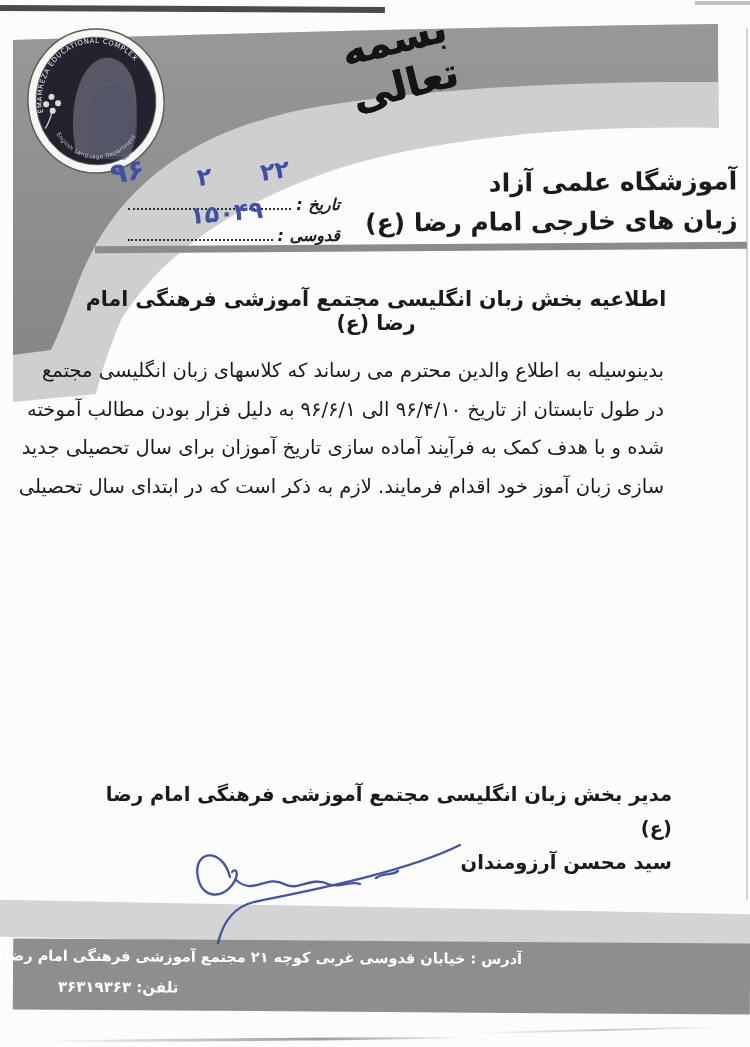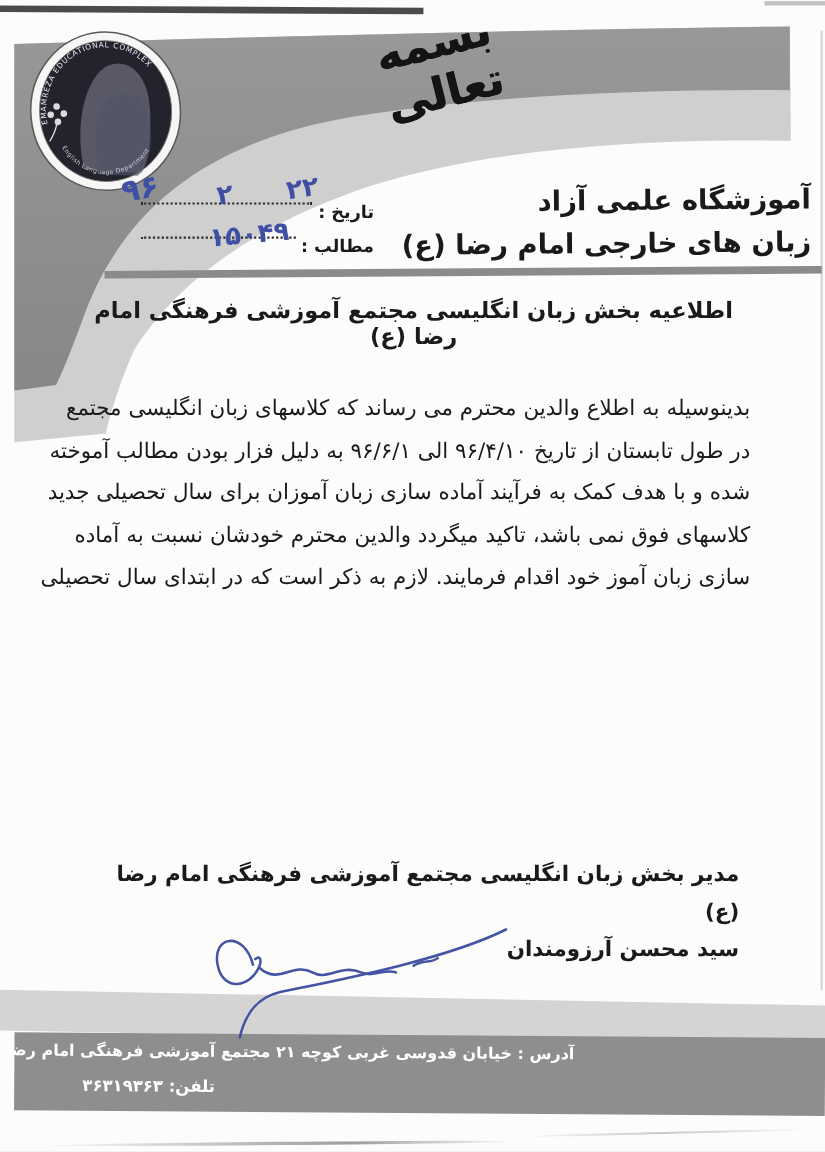--- a/index.html
+++ b/index.html
@@ -13,60 +13,60 @@
   .besmele{
     position:absolute;left:292px;top:16px;width:215px;height:95px;z-index:3;
     font-size:40px;font-weight:bold;color:#141414;direction:rtl;text-align:center;
     transform:rotate(-14deg);letter-spacing:-2px;text-shadow:0.6px 0 #141414;
   }
   .org{
     position:absolute;right:13px;top:163px;z-index:3;direction:rtl;text-align:right;
     font-weight:bold;font-size:25px;line-height:39px;transform:rotate(-0.5deg);
   }
   .meta{position:absolute;left:128px;top:183px;width:212px;z-index:3;}
-  .meta-row{display:flex;direction:rtl;height:31px;}
+  .meta-row{display:flex;direction:rtl;align-items:flex-end;height:31px;font-style:italic;}
   .meta-label{font-size:16px;font-weight:bold;white-space:nowrap;}
   .meta-dots{flex:1;border-bottom:2px dotted #2d2d2d;margin:0 5px 4px 0;height:1px;}
   .hw{
     position:absolute;z-index:4;color:#3f4fa6;font-weight:bold;direction:rtl;
     transform:rotate(-9deg) skewX(-4deg);
   }
   .hw-year{left:110px;top:155px;font-size:28px;}
   .hw-month{left:197px;top:163px;font-size:24px;}
   .hw-day{left:260px;top:157px;font-size:24px;letter-spacing:1px;}
   .hw-number{left:190px;top:199px;font-size:24px;letter-spacing:2px;transform:rotate(-5deg) skewX(-4deg);}
   .rule{position:absolute;left:95px;top:244px;width:652px;height:7px;background:#8b8b8b;transform:rotate(-0.4deg);z-index:3;}
   
   .title{
-    position:absolute;left:70px;top:270px;width:612px;z-index:3;direction:rtl;
+    position:absolute;left:70px;top:287px;width:612px;z-index:3;direction:rtl;
     text-align:center;font-size:20.5px;font-weight:bold;
   }
   .body-text{
-    position:absolute;right:68px;top:352px;width:586px;z-index:3;direction:rtl;
+    position:absolute;right:86px;top:352px;width:586px;z-index:3;direction:rtl;
     font-size:19.5px;line-height:38.5px;
   }
   .body-line{text-align:justify;text-align-last:justify;white-space:nowrap;}
   .body-line.last{text-align-last:right;}
   .sig-block{
     position:absolute;left:88px;top:778px;width:584px;z-index:3;direction:rtl;
     text-align:right;font-weight:bold;font-size:19.5px;line-height:34px;
   }
   svg.signature{position:absolute;left:170px;top:822px;z-index:6;}
   
   .band-light{
     position:absolute;left:-6px;top:907px;width:766px;height:37px;
     background:#d4d4d4;transform:rotate(1.1deg);z-index:2;
   }
   .band-dark{
     position:absolute;left:13px;top:941px;width:737px;height:71px;
     background:#8e8e8e;transform:rotate(0.4deg);z-index:3;
     color:#fff;font-weight:bold;direction:rtl;
   }
   .footer-address{position:absolute;right:228px;top:9px;font-size:14.5px;white-space:nowrap;}
-  .footer-phone{position:absolute;left:45px;top:39px;font-size:15px;direction:rtl;white-space:nowrap;margin-left:17px;}
+  .footer-phone{position:absolute;left:45px;top:39px;font-size:15px;direction:rtl;white-space:nowrap;}
   
   .edge-right{position:absolute;right:2px;top:28px;width:2px;height:872px;background:#c3c3c3;opacity:.7;z-index:0;}
   .shadow1{position:absolute;left:40px;top:1038px;width:430px;height:3px;border-radius:50%;
     background:linear-gradient(90deg,transparent,#b8b8b8 45%,#9d9d9d 65%,transparent);transform:rotate(-0.5deg);z-index:2;}
   .shadow2{position:absolute;left:470px;top:1029px;width:270px;height:2px;border-radius:50%;
     background:linear-gradient(90deg,transparent,#c8c8c8,transparent);transform:rotate(-1.4deg);z-index:2;}
 </style>
 </head>
 <body>
 
@@ -116,38 +116,37 @@
     <div>آموزشگاه علمی آزاد</div>
     <div>زبان های خارجی امام رضا (ع)</div>
   </div>
 
   <div class="meta">
     <div class="meta-row">
       <span class="meta-label">تاریخ :</span>
       <span class="meta-dots"></span>
     </div>
     <div class="meta-row">
-      <span class="meta-label">مطالب :</span>
+      <span class="meta-label">قدوسی :</span>
       <span class="meta-dots"></span>
     </div>
   </div>
   <span class="hw hw-year">۹۶</span>
   <span class="hw hw-month">۲</span>
   <span class="hw hw-day">۲۲</span>
   <span class="hw hw-number">۱۵۰۴۹</span>
 
   <div class="rule"></div>
 
   <div class="title">اطلاعیه بخش زبان انگلیسی مجتمع آموزشی فرهنگی امام رضا (ع)</div>
 
   <div class="body-text">
     <div class="body-line">بدینوسیله به اطلاع والدین محترم می رساند که کلاسهای زبان انگلیسی مجتمع</div>
     <div class="body-line">در طول تابستان از تاریخ ۹۶/۴/۱۰ الی ۹۶/۶/۱ به دلیل فزار بودن مطالب آموخته</div>
-    <div class="body-line">شده و با هدف کمک به فرآیند آماده سازی زبان آموزان برای سال تحصیلی جدید</div>
-    <div class="body-line">کلاسهای فوق نمی باشد، تاکید میگردد والدین محترم خودشان نسبت به آماده</div>
+    <div class="body-line">شده و با هدف کمک به فرآیند آماده سازی تاریخ آموزان برای سال تحصیلی جدید</div>
     <div class="body-line">سازی زبان آموز خود  اقدام فرمایند. لازم به ذکر است که در ابتدای سال تحصیلی</div>
   </div>
 
   <div class="sig-block">
     <div>مدیر بخش زبان انگلیسی مجتمع آموزشی فرهنگی امام رضا (ع)</div>
     <div>سید محسن آرزومندان</div>
   </div>
 
   <svg class="signature" width="360" height="130" viewBox="0 0 360 130">
     <g fill="none" stroke="#3a4aa0" stroke-width="2.3" stroke-linecap="round" opacity="0.95">

